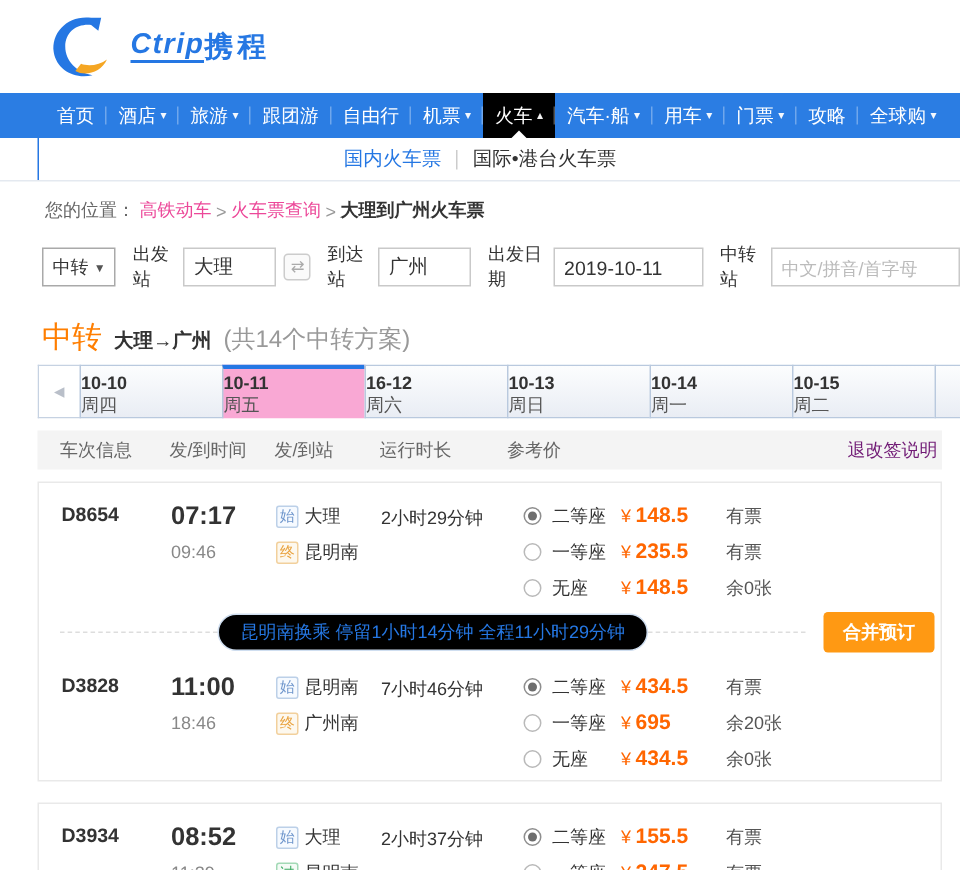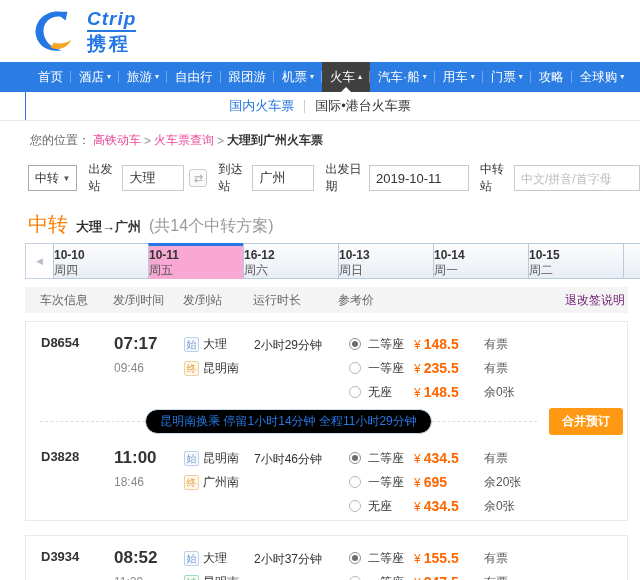--- a/index.html
+++ b/index.html
@@ -4,32 +4,32 @@
 <style>
   *{box-sizing:border-box;margin:0;padding:0}
   html,body{width:640px;height:580px;overflow:hidden;background:#fff;
     font-family:"Liberation Sans","DejaVu Sans",sans-serif;}
   a{text-decoration:none}
 
   
   .site-header{height:62px;display:flex;align-items:center;padding-left:30px;background:#fff}
   .logo{display:flex;align-items:center;gap:7px;cursor:pointer}
   .logo svg{width:50px;height:46px}
-  .logo-text{display:flex;flex-direction:column;line-height:1.05}
+  .logo-text{display:flex;line-height:1.05}
   .logo-en{color:#2577e3;font-weight:bold;font-style:italic;font-size:19px;letter-spacing:1px;
     border-bottom:2px solid #2577e3;padding-bottom:1px}
   .logo-zh{color:#2577e3;font-weight:bold;font-size:19px;letter-spacing:3px;margin-top:2px}
 
   
   .main-nav{height:30px;background:#2b7de3;display:flex;align-items:stretch;padding-left:30px;
     font-size:12.5px;white-space:nowrap;overflow:hidden}
   .nav-item{color:#fff;line-height:30px;padding:0 8px;position:relative;cursor:pointer}
   .nav-item:not(:last-child)::after{content:'';position:absolute;right:0;top:9px;height:12px;width:1px;
     background:rgba(255,255,255,.33)}
-  .nav-item.active{background:#404040}
+  .nav-item.active{background:#000000}
   .nav-caret{font-size:8px;margin-left:3px;vertical-align:2px;opacity:.95}
   .nav-notch{position:absolute;bottom:0;left:50%;margin-left:-5px;width:0;height:0;
     border:5px solid transparent;border-bottom:5px solid #fff;border-top:none}
 
   
   .subnav{height:29px;background:#fff;border-bottom:1px solid #e4e9f0;display:flex;align-items:center;
     justify-content:center;font-size:13px;gap:10px;position:relative}
   .subnav::before{content:'';position:absolute;left:25px;top:0;height:100%;width:1px;background:#2577e3}
   .subnav-link{cursor:pointer}
   .subnav-link.active{color:#2577e3}
@@ -133,22 +133,22 @@
         <span class="logo-en">Ctrip</span>
         <span class="logo-zh">携程</span>
       </div>
     </div>
   </header>
 
   <nav class="main-nav">
       <a class="nav-item"><span>首页</span></a>
       <a class="nav-item"><span>酒店</span><span class="nav-caret">▾</span></a>
       <a class="nav-item"><span>旅游</span><span class="nav-caret">▾</span></a>
+      <a class="nav-item"><span>跟团游</span></a>
       <a class="nav-item"><span>自由行</span></a>
-      <a class="nav-item"><span>跟团游</span></a>
       <a class="nav-item"><span>机票</span><span class="nav-caret">▾</span></a>
       <a class="nav-item active"><span>火车</span><span class="nav-caret">▴</span><i class="nav-notch"></i></a>
       <a class="nav-item"><span>汽车·船</span><span class="nav-caret">▾</span></a>
       <a class="nav-item"><span>用车</span><span class="nav-caret">▾</span></a>
       <a class="nav-item"><span>门票</span><span class="nav-caret">▾</span></a>
       <a class="nav-item"><span>攻略</span></a>
       <a class="nav-item"><span>全球购</span><span class="nav-caret">▾</span></a>
     </nav>
 
   <div class="subnav">

